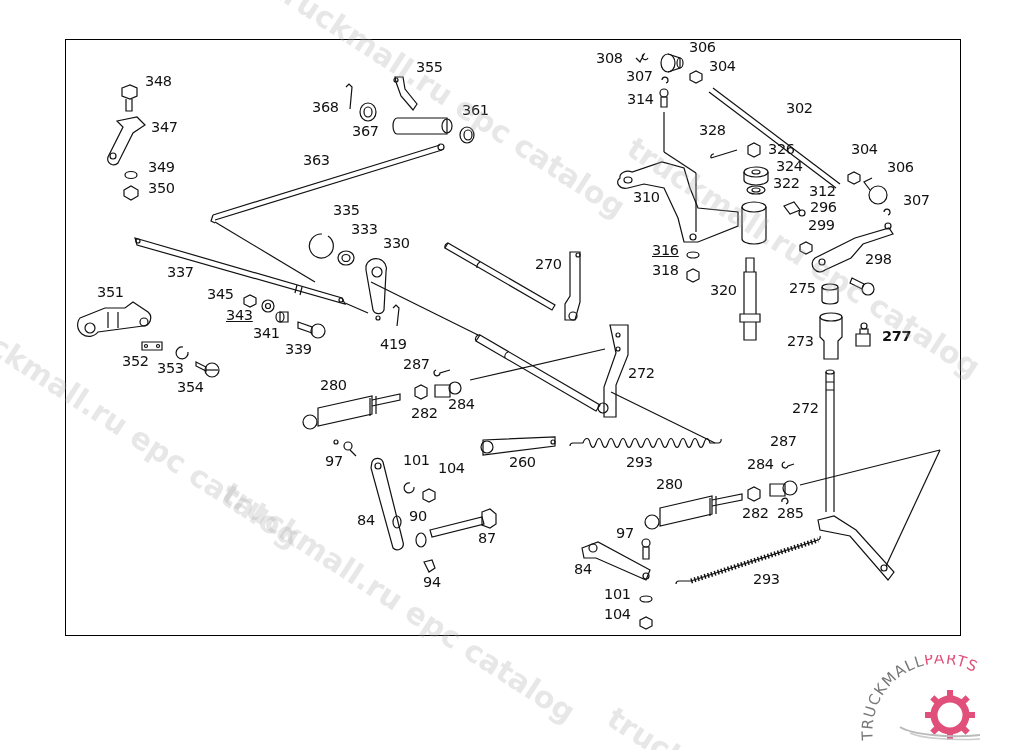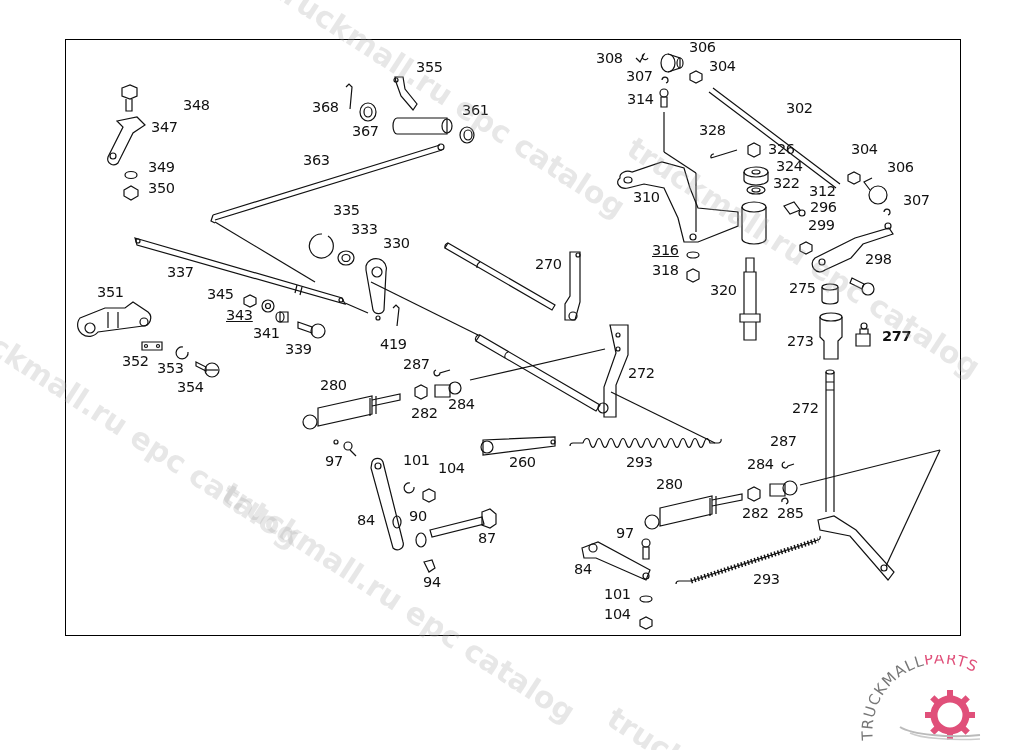--- a/index.html
+++ b/index.html
@@ -343,21 +343,21 @@
   <g>
       <path d="M640 620 l6 -3 l6 3 v6 l-6 3 l-6 -3z"></path>
     </g>
   <g>
       <path d="M676 584 a3 3 0 0 1 3 -3 h12 L818 540 a3 3 0 0 0 2 -4"></path>
       <path d="M691 581 L818 540" stroke-dasharray="1.5 2" stroke-width="5"></path>
     </g>
 </svg>
 
 <div id="labels">
-    <div class="lbl" style="left: 145px; top: 98px; margin-left: 38px;">348</div>
+    <div class="lbl" style="left: 145px; top: 74px;">348</div>
     <div class="lbl" style="left: 151px; top: 120px;">347</div>
     <div class="lbl" style="left: 148px; top: 160px;">349</div>
     <div class="lbl" style="left: 148px; top: 181px;">350</div>
     <div class="lbl" style="left: 312px; top: 100px;">368</div>
     <div class="lbl" style="left: 416px; top: 60px;">355</div>
     <div class="lbl" style="left: 462px; top: 103px;">361</div>
     <div class="lbl" style="left: 352px; top: 124px;">367</div>
     <div class="lbl" style="left: 303px; top: 153px;">363</div>
     <div class="lbl" style="left: 333px; top: 203px;">335</div>
     <div class="lbl" style="left: 351px; top: 222px;">333</div>

